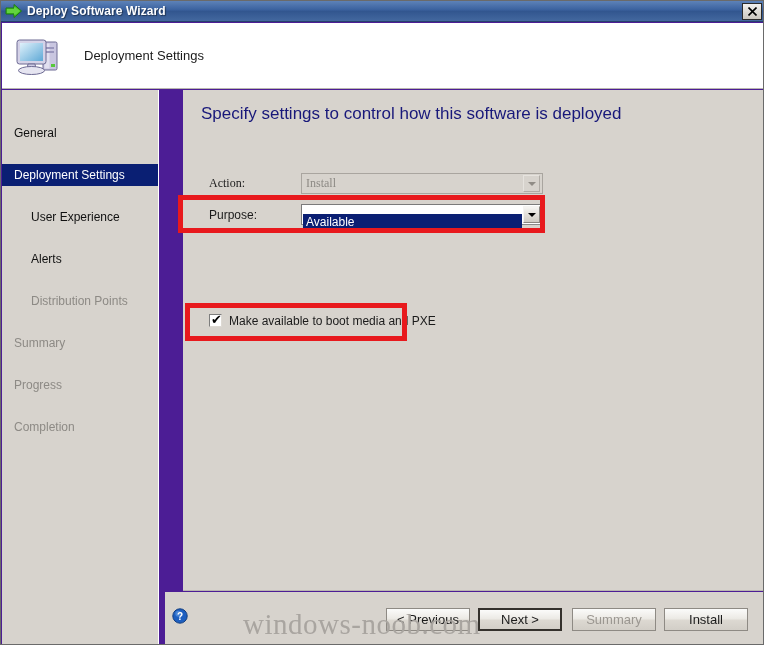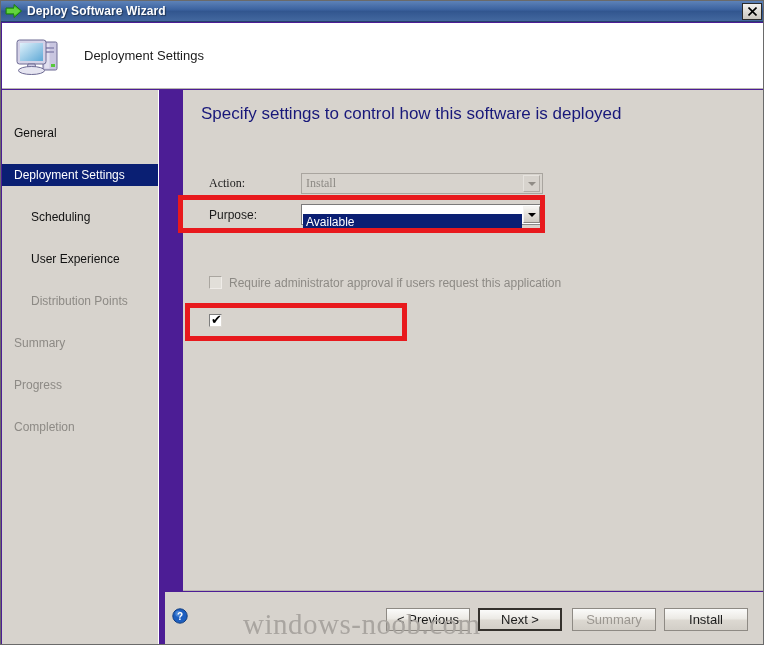--- a/index.html
+++ b/index.html
@@ -382,22 +382,22 @@
         <path d="M14,30 L21,30 L22,35 L13,35 Z" fill="#cfcde4" stroke="#6d6a93" stroke-width="1"></path>
         <ellipse cx="17.5" cy="36.5" rx="13" ry="4" fill="#e6e5f1" stroke="#6d6a93" stroke-width="1"></ellipse>
       </svg>
     </span>
     <span id="header-title">Deployment Settings</span>
   </div>
 
   <div id="sidebar">
     <div class="nav-item">General</div>
     <div class="nav-item selected">Deployment Settings</div>
-    <div class="nav-item sub">Scheduling</div>
     <div class="nav-item sub">User Experience</div>
+    <div class="nav-item sub">Alerts</div>
     <div class="nav-item sub dim">Distribution Points</div>
     <div class="nav-item dim">Summary</div>
     <div class="nav-item dim">Progress</div>
     <div class="nav-item dim">Completion</div>
   </div>
   <div id="sidebar-bottom-fill"></div>
 
   <div id="content">
 
     <div id="page-heading">Specify settings to control how this software is deployed</div>
@@ -415,29 +415,26 @@
     <div class="field-row" id="row-purpose">
       <span class="field-label">Purpose:</span>
       <div class="combo">
         <span class="combo-text selected-hl">Available</span>
         <span class="combo-arrow">
           <span class="arrow-glyph"></span>
         </span>
       </div>
     </div>
 
-    <div class="check-row" id="row-approval">
-      <span class="checkbox disabled"></span>
-      <span class="check-label dim">Require administrator approval if users request this application</span>
-    </div>
 
     <div class="check-row" id="row-pxe">
       <span class="checkbox">
         <span class="tick">✔</span>
       </span>
+      <span class="check-label">Make available to boot media and PXE</span>
     </div>
 
   </div>
 
   <div class="redbox" id="redbox-purpose"></div>
   <div class="redbox" id="redbox-pxe"></div>
 
   <div id="buttonbar">
     <span id="help-icon">
       <svg width="16" height="16" viewBox="0 0 16 16">

